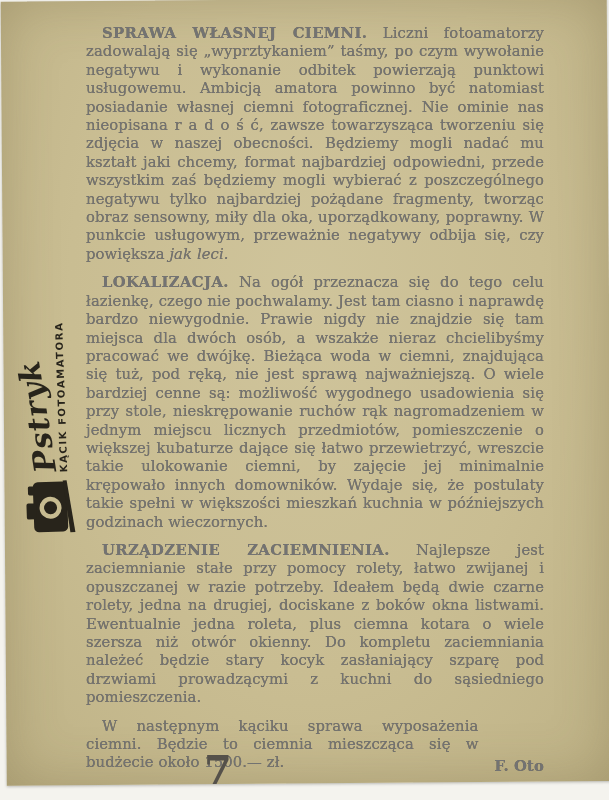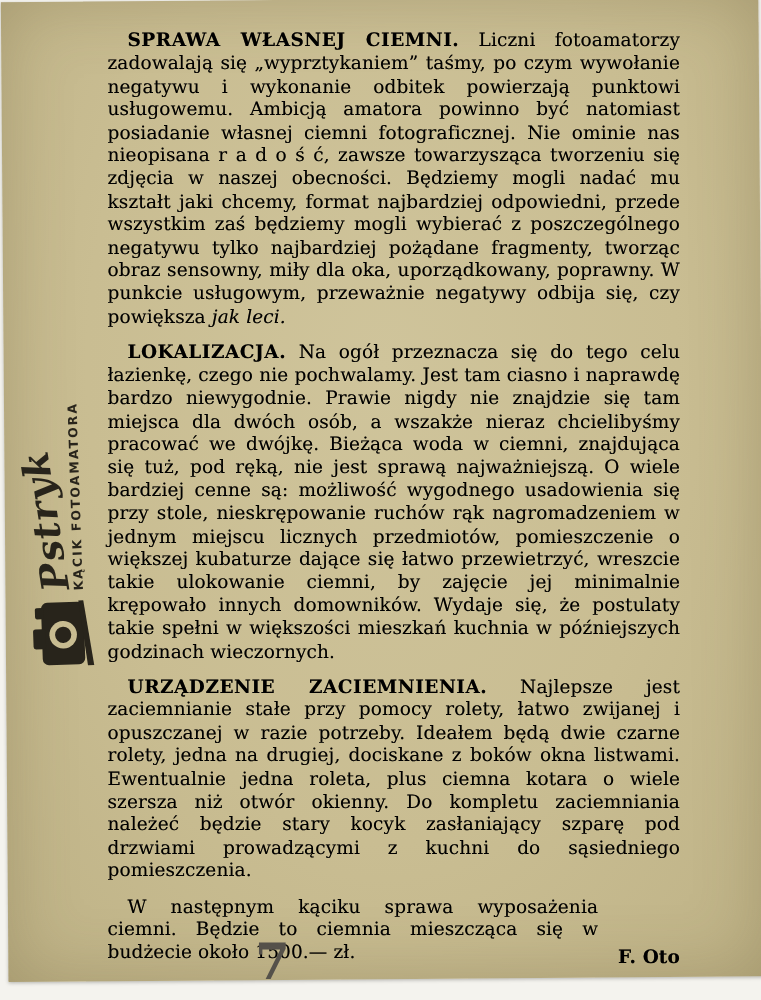--- a/index.html
+++ b/index.html
@@ -13,21 +13,21 @@
   .paper{
     position:absolute;left:2px;top:-2px;width:606px;height:784px;
     background:radial-gradient(ellipse at 50% 38%, #cfc49b 0%, #c9bd92 55%, #beb286 100%);
     box-shadow:inset 0 0 55px rgba(96,84,48,.28), 0 1px 3px rgba(0,0,0,.25);
     transform:rotate(-0.45deg);
     transform-origin:78% 22%;
   }
 
   .content{
     position:absolute;left:86px;top:24px;width:458px;
-    color:#000000;
+    color:#737373;
     font-size:14.8px;line-height:18.4px;
     text-align:justify;
     letter-spacing:.1px;
     text-shadow:0 0 .4px rgba(45,39,24,.55);
   }
   .content p{margin:0 0 10px 0;text-indent:16px;}
   .lead{font-weight:700;letter-spacing:.4px;}
   .em-tail{font-style:italic;}
   .closing .sig{float:right;font-weight:700;font-style:normal;margin-top:40px;}
 

